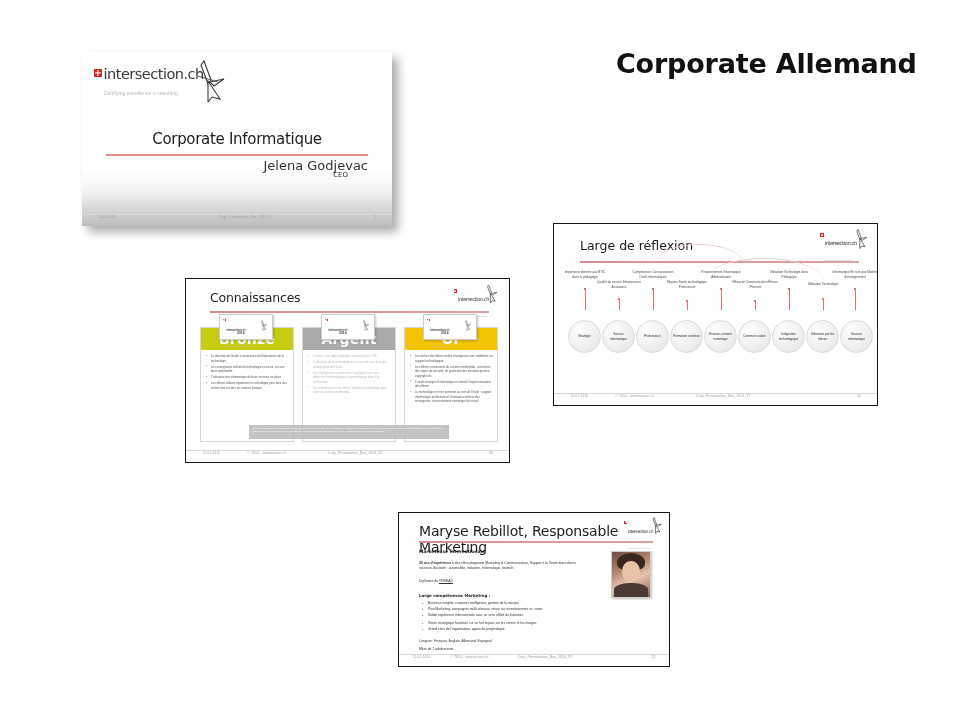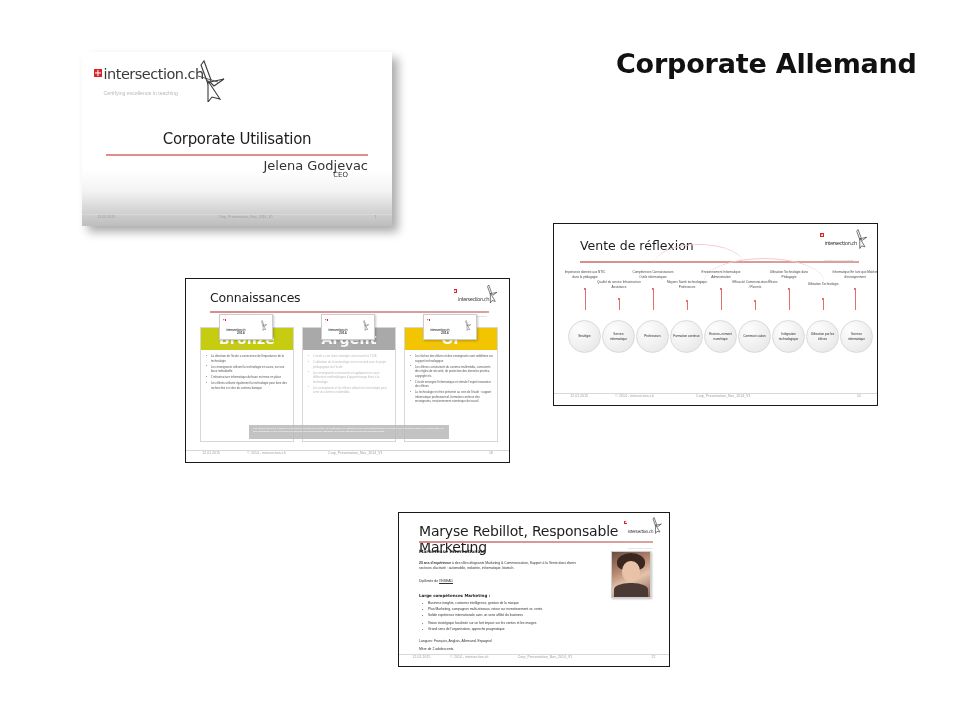--- a/index.html
+++ b/index.html
@@ -132,21 +132,21 @@
         <span class="name" style="font-size:14.5px;">intersection.ch</span><br>
         <span class="tag" style="font-size:5.2px;">Certifying excellence in teaching</span>
       </span>
     </div>
     <svg class="doodle" style="left:108px;top:6px;" width="44" height="44" viewBox="0 0 44 44">
       <path d="M14 3 L21 22 L18 26 L11 7 Z" fill="#fff" stroke="#3a3a3a" stroke-width="1.1"></path>
       <path d="M34 21 L20 24 L24 28 Z" fill="#fff" stroke="#3a3a3a" stroke-width="1.1"></path>
       <path d="M18 23 L30 41 L22 39 L18 44 Z" fill="#fff" stroke="#3a3a3a" stroke-width="1.1"></path>
       <line x1="8" y1="18" x2="28" y2="24" stroke="#3a3a3a" stroke-width=".8"></line>
     </svg>
-    <div class="s1-title">Corporate Utilisation</div>
+    <div class="s1-title">Corporate Informatique</div>
     <div class="s1-rule"></div>
     <div class="s1-author">Jelena Godjevac</div>
     <div class="s1-role">CEO</div>
     <div class="footline"></div>
     <div class="foot">
       <span class="f1">12.01.2015</span>
       <span class="f3">Corp_Presentation_Nov_2014_V1</span>
       <span class="f4">1</span>
     </div>
   </div>
@@ -250,21 +250,21 @@
     <div class="footline"></div>
     <div class="foot">
       <span class="f1">12.01.2015</span>
       <span class="f2">© 2014 - intersection.ch</span>
       <span class="f3">Corp_Presentation_Nov_2014_V1</span>
       <span class="f4">18</span>
     </div>
   </div>
 
   <div class="slide" id="slide3">
-    <div class="sl-title">Vente de réflexion</div>
+    <div class="sl-title">Large de réflexion</div>
     <div class="title-rule"></div>
 
     <div class="logo" style="right:20px;top:8px;">
       <span class="swiss" style="width:3.6px;height:3.6px;margin-top:1px;margin-right:.8px;"></span>
       <span class="txt">
         <span class="name" style="font-size:5.4px;">intersection.ch</span><br>
         <span class="tag" style="font-size:2px;">Certifying excellence in teaching</span>
       </span>
     </div>
     <svg class="doodle" style="right:6px;top:3px;" width="19" height="24" viewBox="0 0 44 50">

